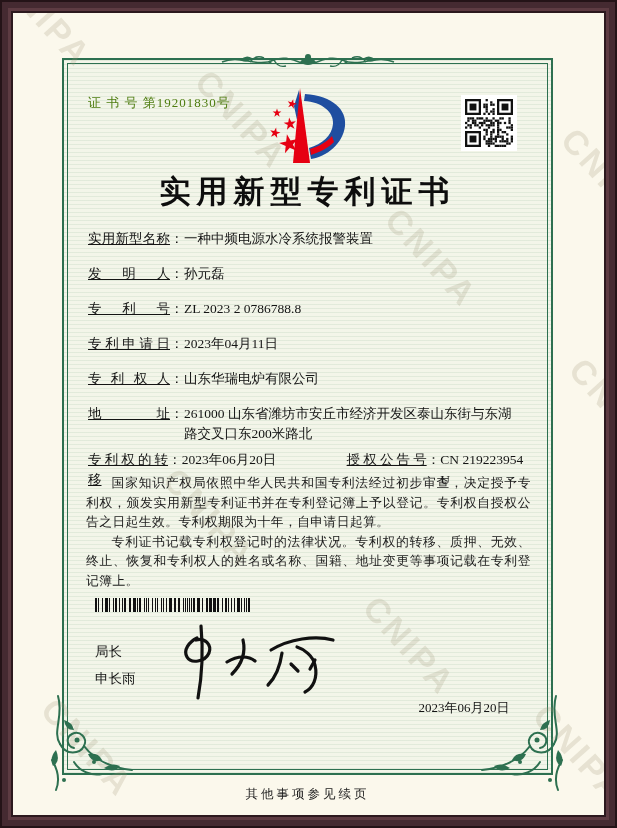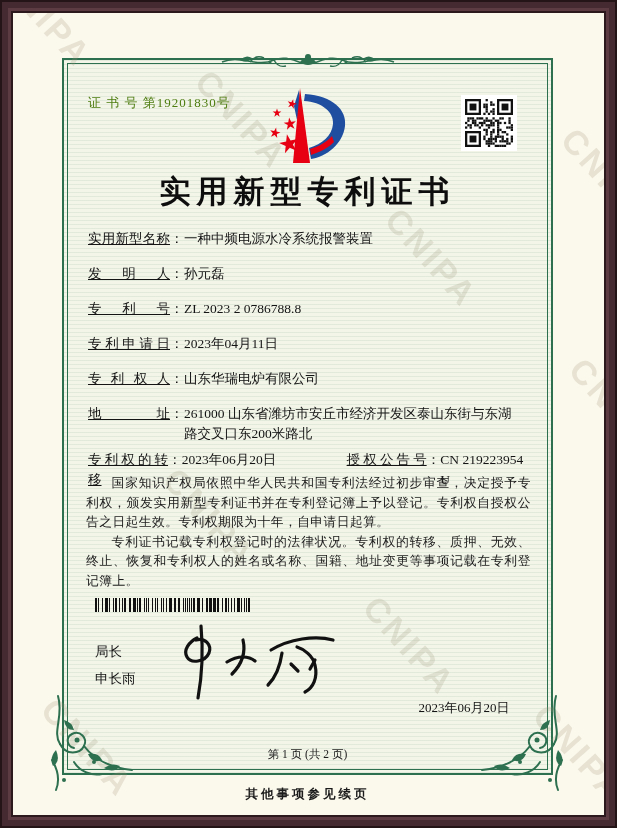--- a/index.html
+++ b/index.html
@@ -55,21 +55,21 @@
   .barcode { left:95px; top:598px; width:156px; height:14px; }
 
   .signer { left:95px; top:638px; font-size:13.5px; color:#141414; line-height:27px; font-weight:500; }
   .signature { left:163px; top:620px; width:190px; height:82px; }
 
   .issue-date { left:398px; top:699px; width:132px; text-align:center; font-size:13px; color:#141414; }
 
   .page-num { left:62px; top:747px; width:491px; text-align:center; font-size:11.5px; color:#1b1b1b; }
 
   .cont-note { left:62px; top:786px; width:491px; text-align:center; font-size:12.5px;
-    letter-spacing:3px; color:#1b1b1b; font-weight:700; }
+    letter-spacing:3px; color:#1b1b1b; font-weight:400; }
 </style>
 </head>
 <body>
 
 <div class="page">
 
   <span class="wm" style="left:-14px; top:-2px;">CNIPA</span>
   <span class="wm" style="left:182px; top:100px;">CNIPA</span>
   <span class="wm" style="left:548px; top:158px;">CNIPA</span>
   <span class="wm" style="left:372px; top:238px;">CNIPA</span>
@@ -406,18 +406,17 @@
       <path d="M108 30 C126 19 152 15 170 20"></path>
       <path d="M119 33 C117 47 112 58 105 65"></path>
       <path d="M134 27 C141 29 150 36 152 45 C155 58 150 68 142 72"></path>
       <path d="M128 44 l7 7"></path>
       <path d="M152 40 l-5 9"></path>
     </g>
   </svg>
 
   <div class="content issue-date">2023年06月20日</div>
 
-  <div class="content page-num">第 1 页 (共 2 页)</div>
 
   <div class="content cont-note">其他事项参见续页</div>
 
   <div class="frame"></div>
 </div>
 
 </body></html>

